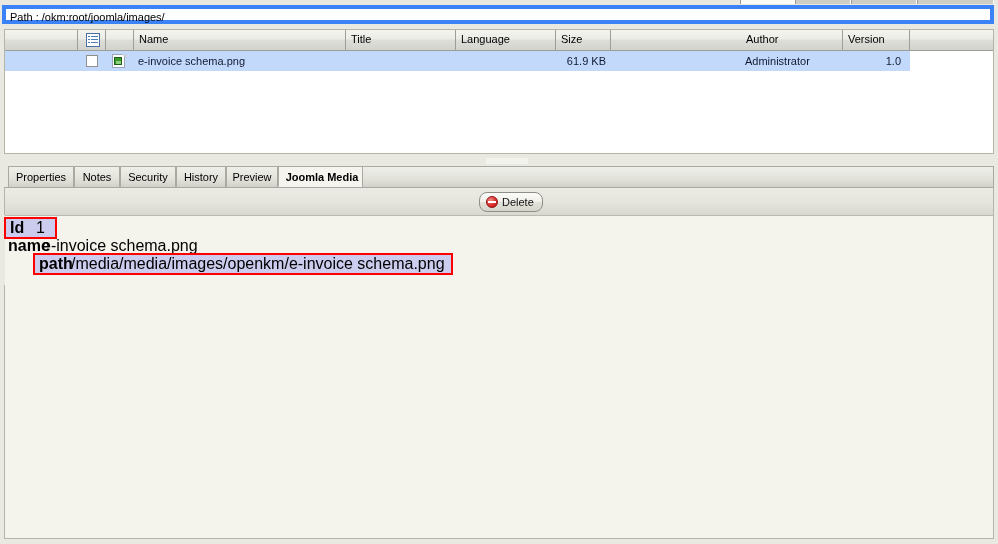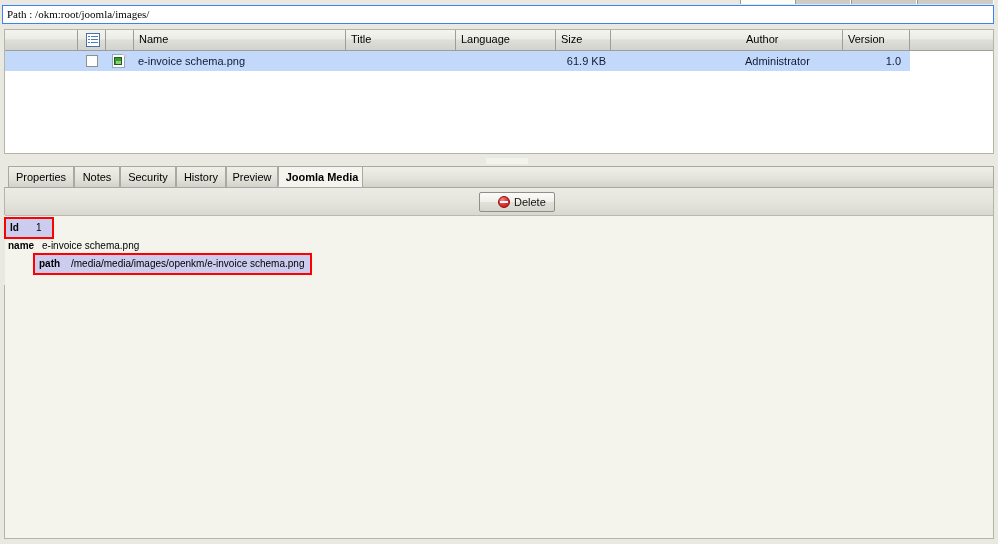--- a/index.html
+++ b/index.html
@@ -36,23 +36,22 @@
   .top-tab-sliver .sliv.active {
     background: #fbfbf8;
   }
 
   
   .pathbar {
     position: absolute;
     left: 2px; top: 5px;
     width: 992px; height: 19px;
     background: #ffffff;
-    border: 1px solid #3b82f6;
-    box-sizing: border-box;
-    font-family: Liberation Serif, serif;
+    border: 4px solid #3b82f6;
+    box-sizing: border-box;
   }
   .pathbar .ptext {
     position: absolute;
     left: 4px; top: 2px;
     font-size: 11px;
     color: #000;
     white-space: nowrap;
   }
 
   
@@ -241,24 +240,24 @@
     left: 0; top: 0;
     width: 988px; height: 28px;
     background: linear-gradient(to bottom, #ececE6 0%, #e4e4dd 55%, #d8d8d1 100%);
     border-bottom: 1px solid #b9b9b1;
     box-sizing: border-box;
   }
   .btn-delete {
     position: absolute;
     left: 474px; top: 4px;
     height: 20px;
-    padding: 0 8px 0 18px;
+    padding: 0 8px 0 6px;
     background: linear-gradient(to bottom, #fbfbf9 0%, #f0efe9 50%, #e3e2da 51%, #d6d5cc 100%);
     border: 1px solid #8f8f88;
-    border-radius: 2px;
+    border-radius: 8px;
     box-sizing: border-box;
     font-size: 11px;
     line-height: 18px;
     color: #111;
     white-space: nowrap;
     cursor: pointer;
   }
   .icon-deny {
     display: inline-block;
     position: relative;
@@ -274,21 +273,21 @@
     content: "";
     position: absolute;
     left: 1px; top: 4px;
     width: 8px; height: 2px;
     background: #ffffff;
   }
 
   
   .prop-row {
     position: absolute;
-    font-size: 10px;
+    font-size: 16px;
     white-space: nowrap;
     line-height: 14px;
     color: #000;
   }
   .prop-row .k {
     font-weight: bold;
     display: inline-block;
   }
   .prop-row .v {
     display: inline-block;

